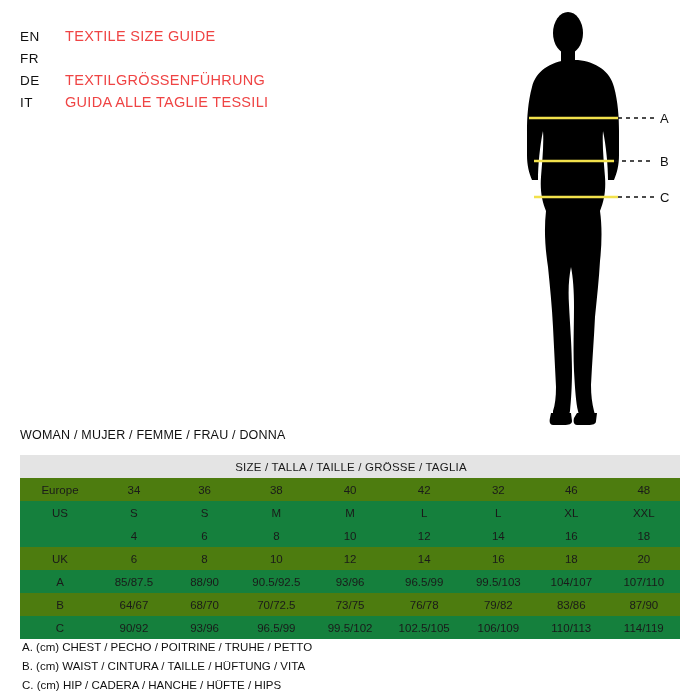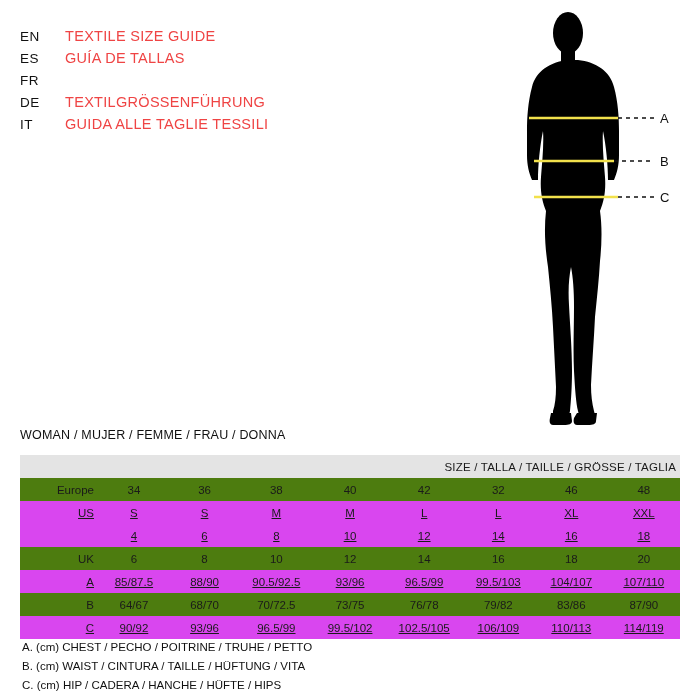--- a/index.html
+++ b/index.html
@@ -84,26 +84,26 @@
     border-collapse: collapse;
     font-size: 11.5px;
     color: #1a1a1a;
   }
   table.size-table td {
     padding: 3px 4px;
     height: 17px;
     vertical-align: middle;
     border: none;
   }
-  .row-shaded td { background: #d946ef; text-decoration: underline; }
+  .row-shaded td { background: #15803d; }
   .row-plain td { background: #4d7c0f; }
   .label-col {
     width: 78px;
     padding-left: 6px !important;
-    text-align: right;
+    text-align: center;
     white-space: nowrap;
   }
   .val-col {
     text-align: center;
     width: 72px;
   }
   .header-row td {
     background: #e4e4e4;
     letter-spacing: 0.2px;
   }
@@ -121,24 +121,20 @@
 </style>
 </head>
 <body>
 
 <div class="page">
 
   <div class="lang-block">
     <div class="lang-row">
       <span class="lang-code">EN</span>
       <span class="lang-title">TEXTILE SIZE GUIDE</span>
-    </div>
-    <div class="lang-row">
-      <span class="lang-code">ES</span>
-      <span class="lang-title">GUÍA DE TALLAS</span>
     </div>
     <div class="lang-row">
       <span class="lang-code">FR</span>
     </div>
     <div class="lang-row">
       <span class="lang-code">DE</span>
       <span class="lang-title">TEXTILGRÖSSENFÜHRUNG</span>
     </div>
     <div class="lang-row">
       <span class="lang-code">IT</span>

